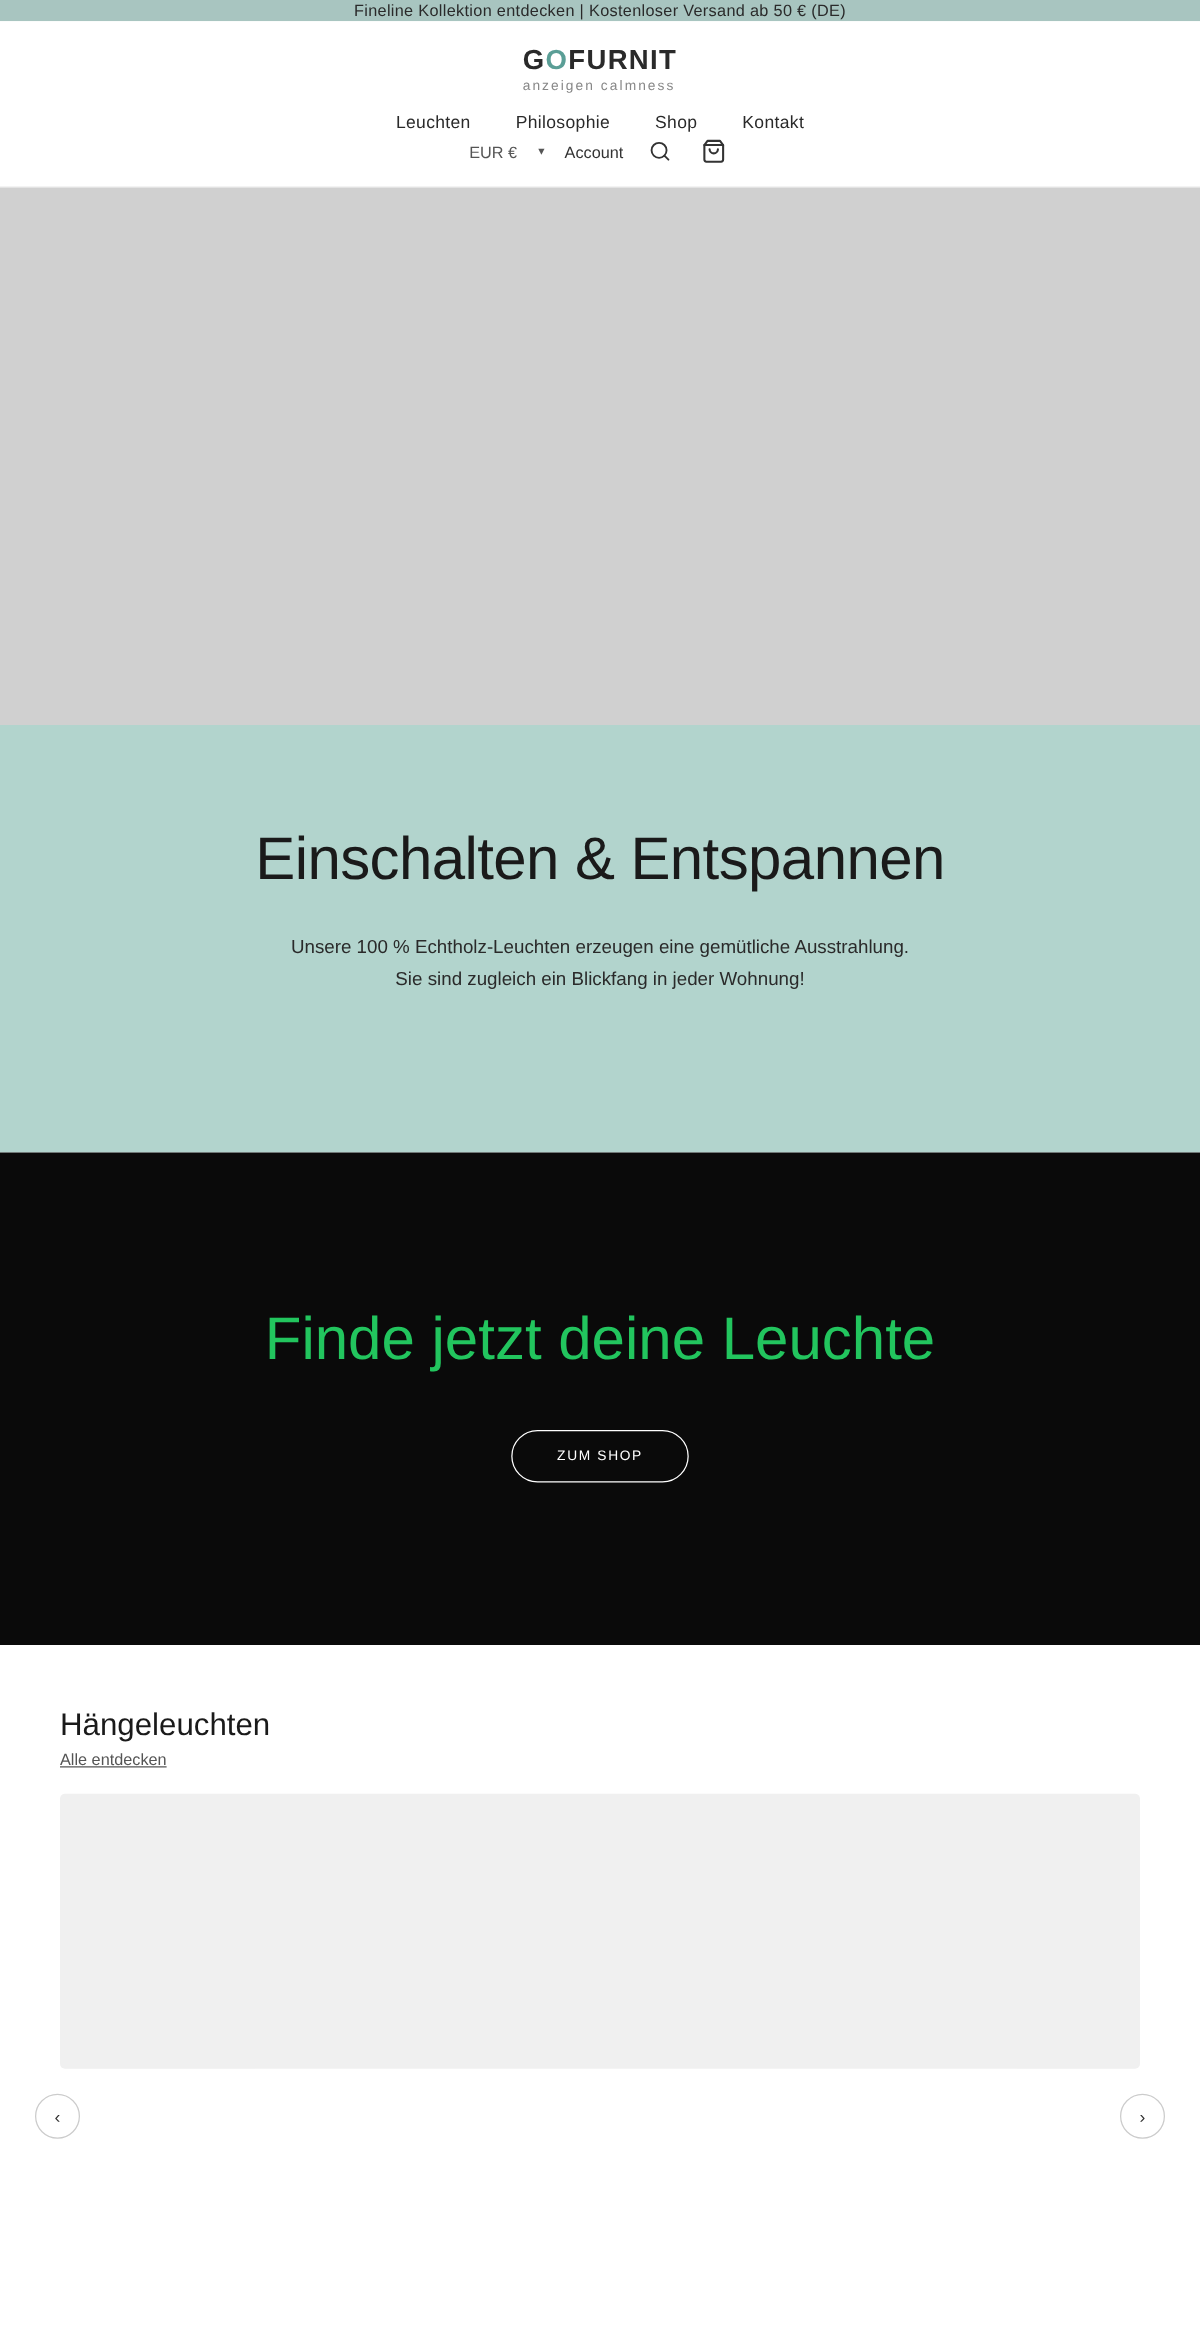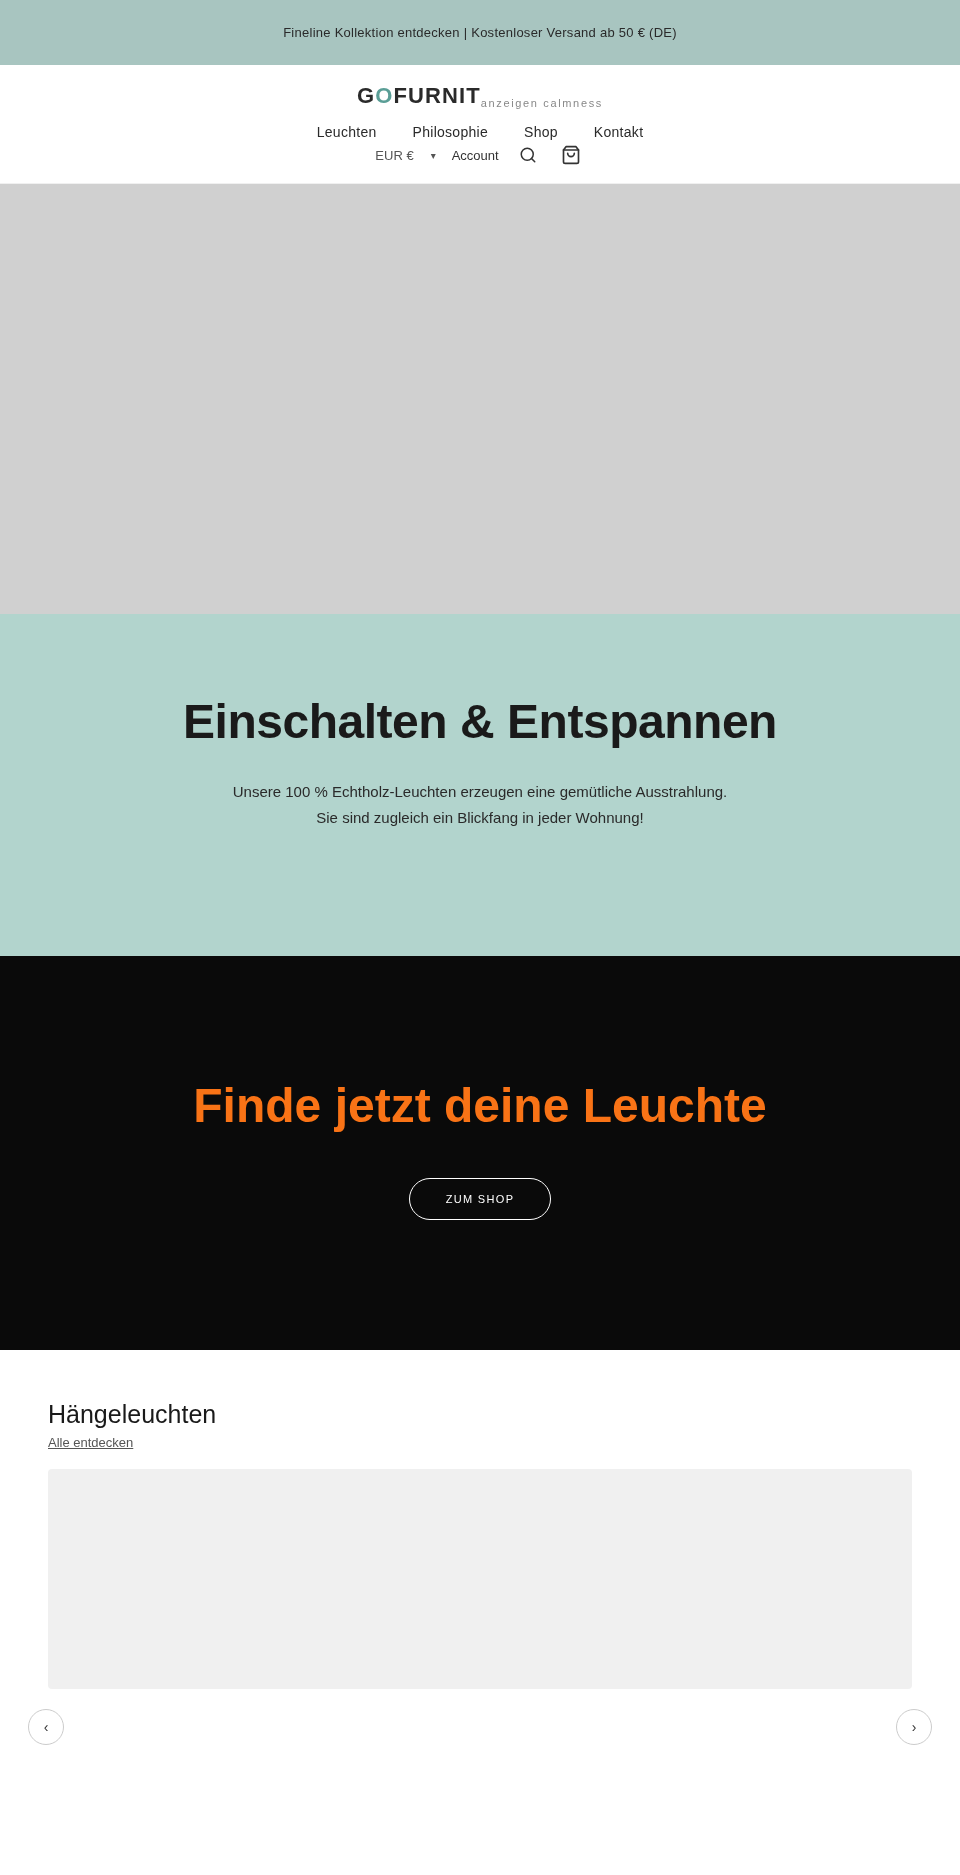--- a/index.html
+++ b/index.html
@@ -2,40 +2,40 @@
 <html><head>
   <meta charset="utf-8">
   <style>
     * { margin: 0; padding: 0; box-sizing: border-box; }
     body { font-family: 'Helvetica Neue', Arial, sans-serif; width: 960px; background: #fff; }
 
     
     .announcement-bar {
       background: #a8c5c0;
       text-align: center;
-      padding: 25px 20px;
+      padding: 1px 20px;
       font-size: 13px;
       color: #2a2a2a;
       letter-spacing: 0.02em;
     }
 
     
     .header {
       background: #fff;
       padding: 18px 40px 14px;
       display: flex;
       flex-direction: column;
       align-items: center;
       border-bottom: 1px solid #f0f0f0;
     }
 
     .logo-area {
       display: flex;
-      flex-direction: row;
-      align-items: flex-end;
+      flex-direction: column;
+      align-items: flex-start;
       margin-bottom: 14px;
     }
 
     .logo-text {
       font-size: 22px;
       font-weight: 700;
       letter-spacing: 0.05em;
       color: #2a2a2a;
     }
 
@@ -122,21 +122,21 @@
 
     
     .philosophy-section {
       background: #b2d4cd;
       padding: 80px 40px 90px;
       text-align: center;
     }
 
     .philosophy-section h2 {
       font-size: 48px;
-      font-weight: 700;
+      font-weight: 400;
       color: #1a1a1a;
       margin-bottom: 30px;
       letter-spacing: -0.01em;
     }
 
     .philosophy-section p {
       font-size: 15px;
       color: #2a2a2a;
       line-height: 1.7;
       margin-bottom: 36px;
@@ -158,22 +158,22 @@
 
     
     .shop-section {
       background: #0a0a0a;
       padding: 120px 40px 130px;
       text-align: center;
     }
 
     .shop-section h2 {
       font-size: 48px;
-      font-weight: 700;
-      color: #f97316;
+      font-weight: 400;
+      color: #22c55e;
       margin-bottom: 42px;
       line-height: 1.25;
     }
 
     .btn-outline-white {
       display: inline-block;
       border: 1.5px solid #fff;
       border-radius: 50px;
       padding: 14px 36px;
       font-size: 11px;

